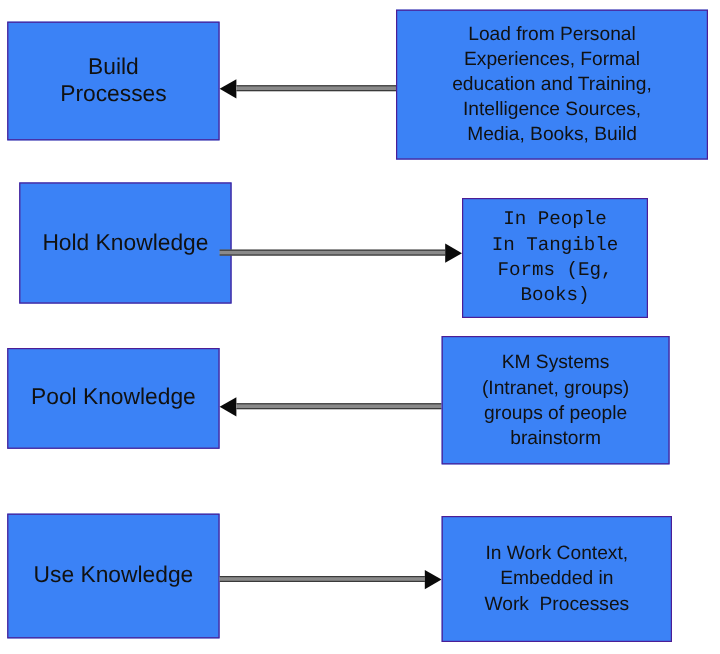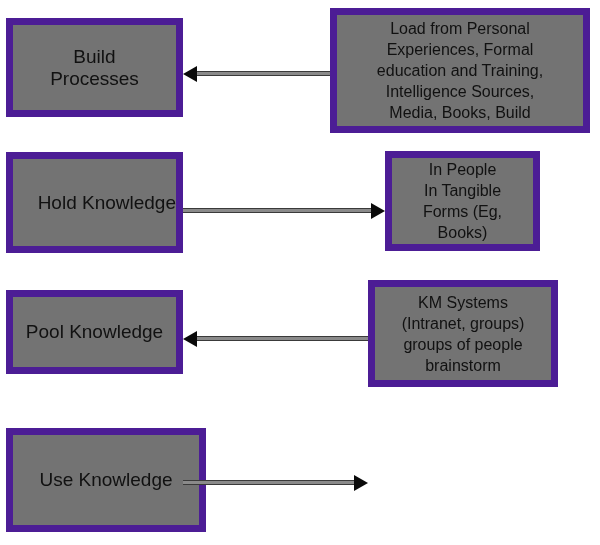--- a/index.html
+++ b/index.html
@@ -10,22 +10,22 @@
   }
   .diagram {
     position: relative;
     width: 600px;
     height: 545px;
     background: #ffffff;
     overflow: hidden;
   }
   .box {
     position: absolute;
-    border: 7px solid #4c1d95;
-    background: #737373;
+    border: 1px solid #4c1d95;
+    background: #3b82f6;
     box-sizing: border-box;
     display: flex;
     align-items: center;
     justify-content: center;
     text-align: center;
     color: #111111;
   }
   .stage-box {
     font-size: 19px;
     line-height: 22px;
@@ -77,30 +77,30 @@
   <div class="box detail-box" style="left:330px; top:8px; width:260px; height:125px;">
     <div class="lines">
         <div>Load from Personal</div>
         <div>Experiences, Formal</div>
         <div>education and Training,</div>
         <div>Intelligence Sources,</div>
         <div>Media, Books, Build</div>
       </div>
   </div>
 
-  <div class="box stage-box" style="left:6px; top:152px; width:177px; height:101px;justify-content:flex-end;">
+  <div class="box stage-box" style="left:16px; top:152px; width:177px; height:101px;">
     <div class="lines">
         <div>Hold Knowledge</div>
       </div>
   </div>
   <div class="arrow" style="left:183px; top:202px; width:202px;">
     <span class="shaft"></span>
     <span class="head head-right"></span>
   </div>
-  <div class="box detail-box" style="left:385px; top:151px; width:155px; height:100px;">
+  <div class="box detail-box" style="left:385px; top:165px; width:155px; height:100px;font-family:Liberation Mono, monospace;">
     <div class="lines">
         <div>In People</div>
         <div>In Tangible</div>
         <div>Forms (Eg,</div>
         <div>Books)</div>
       </div>
   </div>
 
   <div class="box stage-box" style="left:6px; top:290px; width:177px; height:84px;">
     <div class="lines">
@@ -113,23 +113,30 @@
   </div>
   <div class="box detail-box" style="left:368px; top:280px; width:190px; height:107px;">
     <div class="lines">
         <div>KM Systems</div>
         <div>(Intranet, groups)</div>
         <div>groups of people</div>
         <div>brainstorm</div>
       </div>
   </div>
 
-  <div class="box stage-box" style="left:6px; top:428px; width:200px; height:104px;">
+  <div class="box stage-box" style="left:6px; top:428px; width:177px; height:104px;">
     <div class="lines">
         <div>Use Knowledge</div>
       </div>
   </div>
   <div class="arrow" style="left:183px; top:474px; width:185px;">
     <span class="shaft"></span>
     <span class="head head-right"></span>
   </div>
+  <div class="box detail-box" style="left:368px; top:430px; width:192px; height:105px;">
+    <div class="lines">
+        <div>In Work Context,</div>
+        <div>Embedded in</div>
+        <div>Work  Processes</div>
+      </div>
+  </div>
 
 </div>
 
 </body></html>

